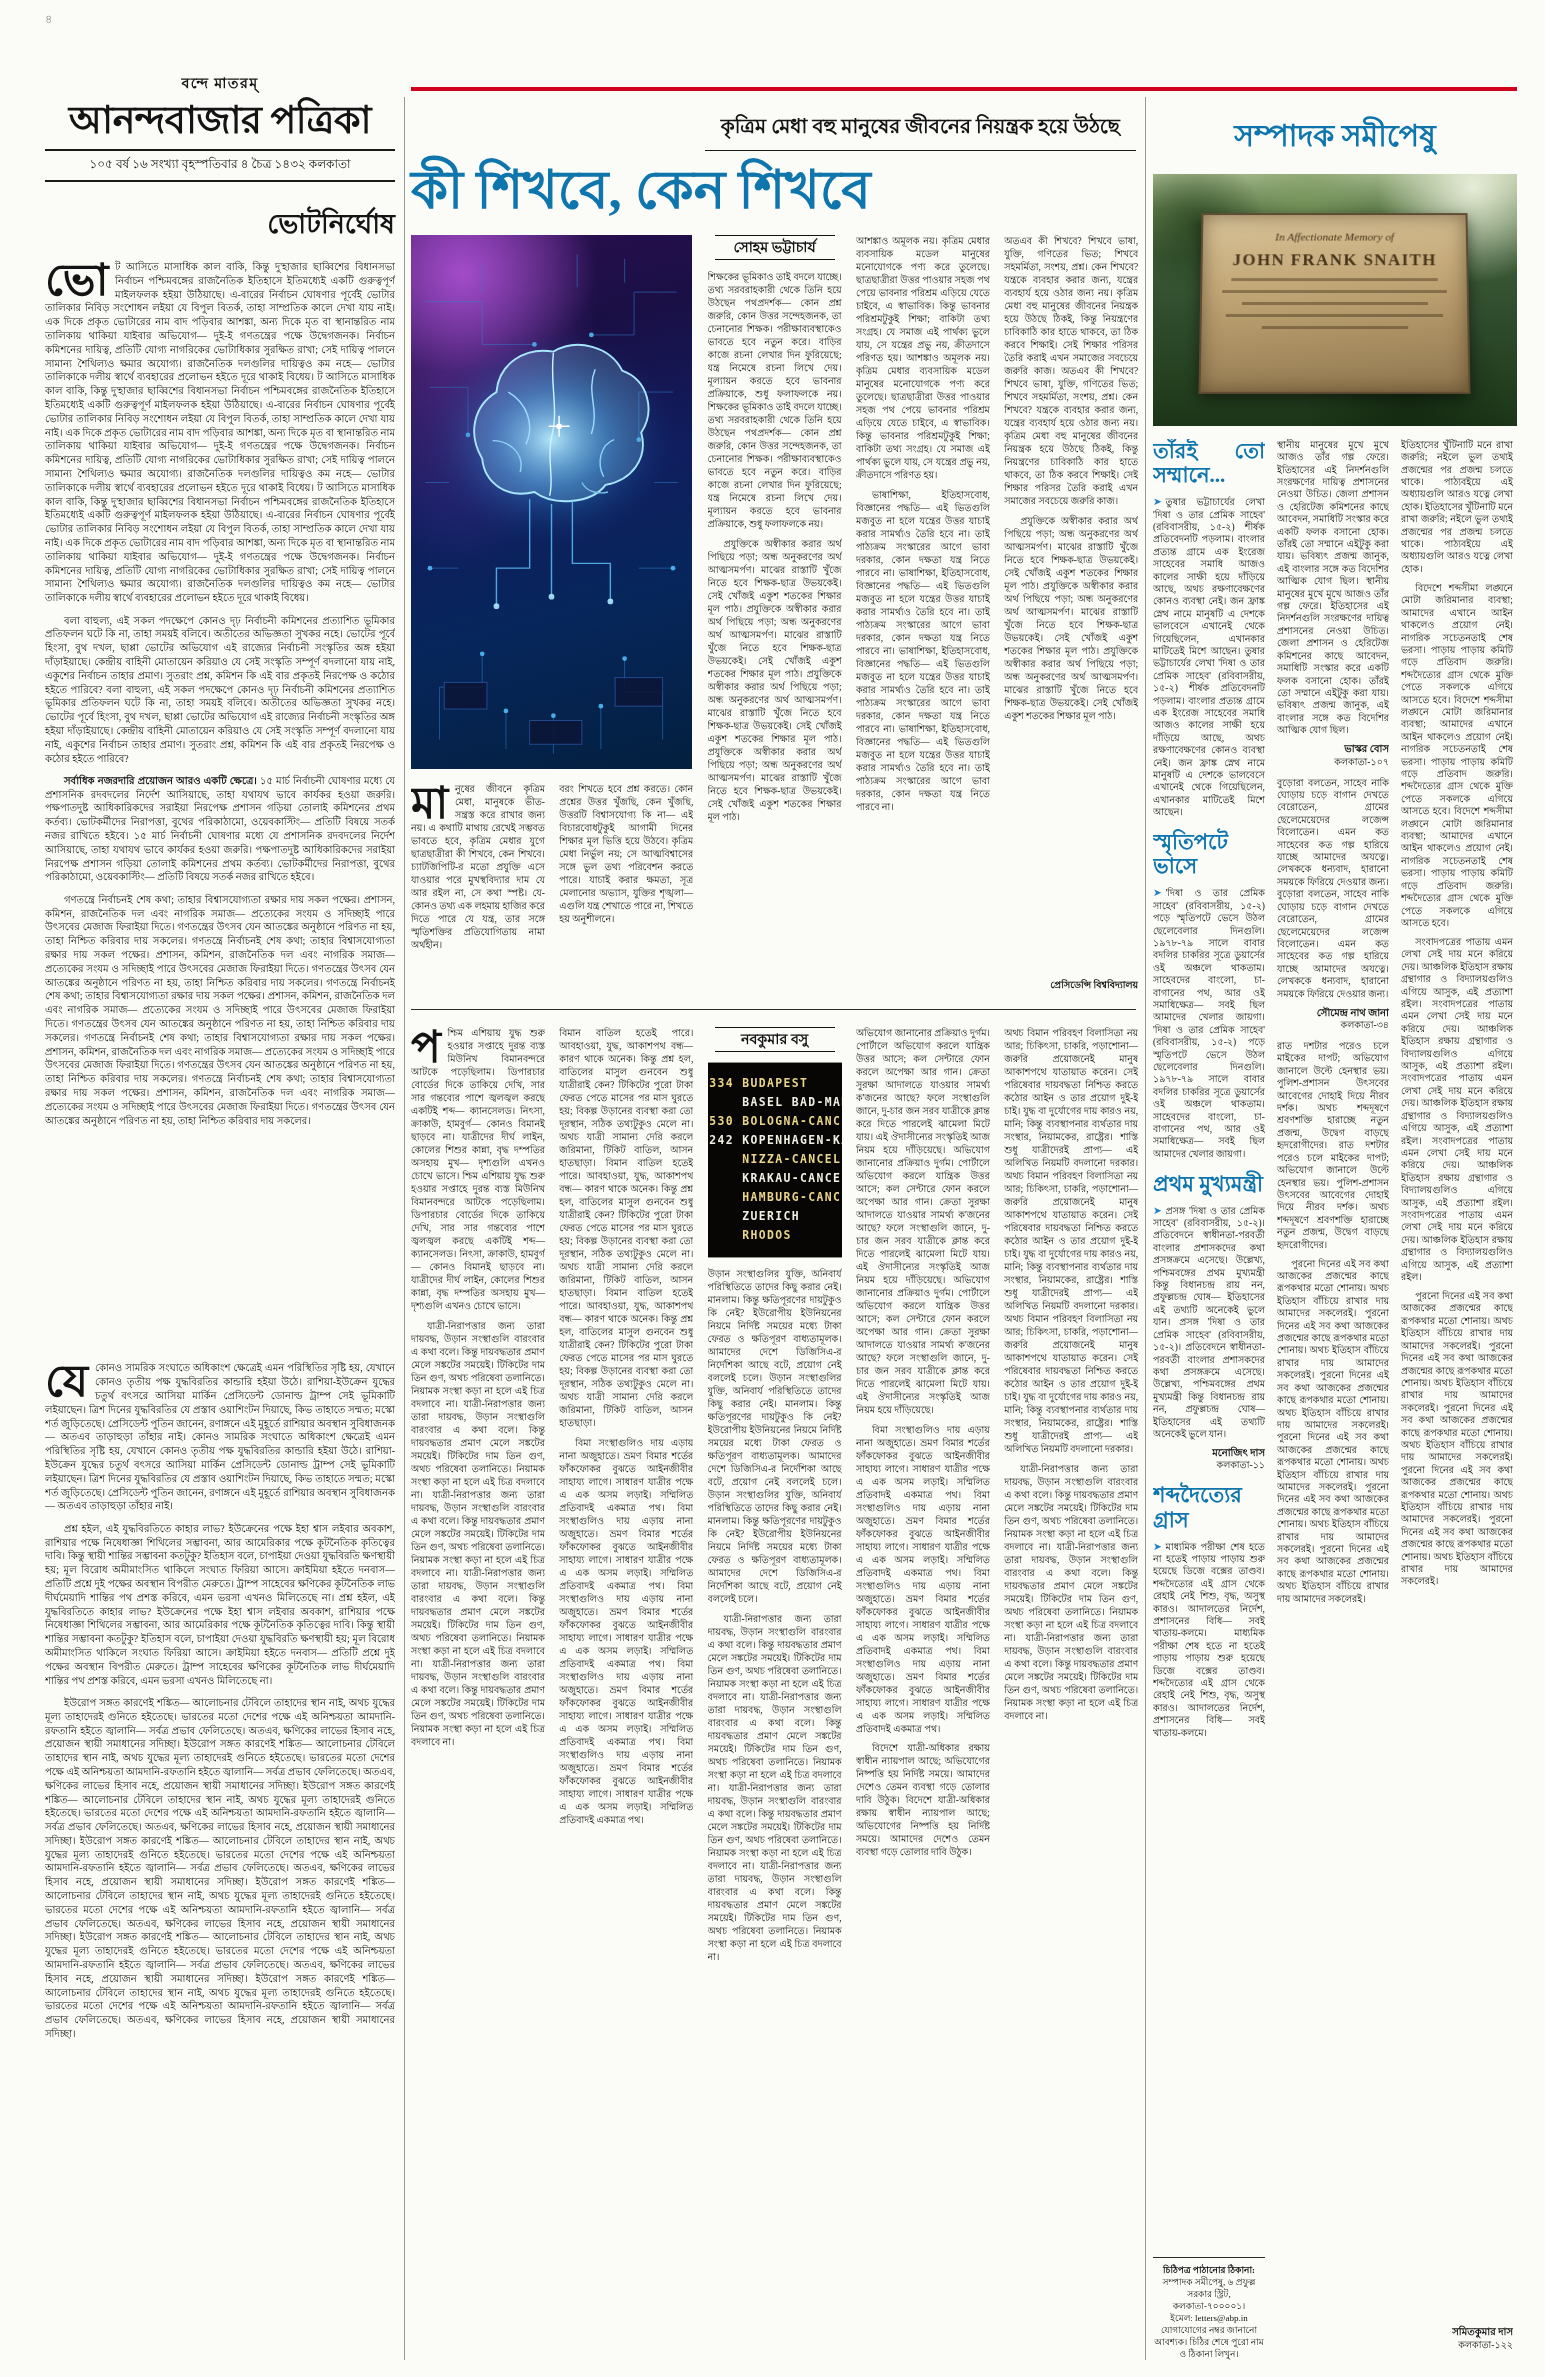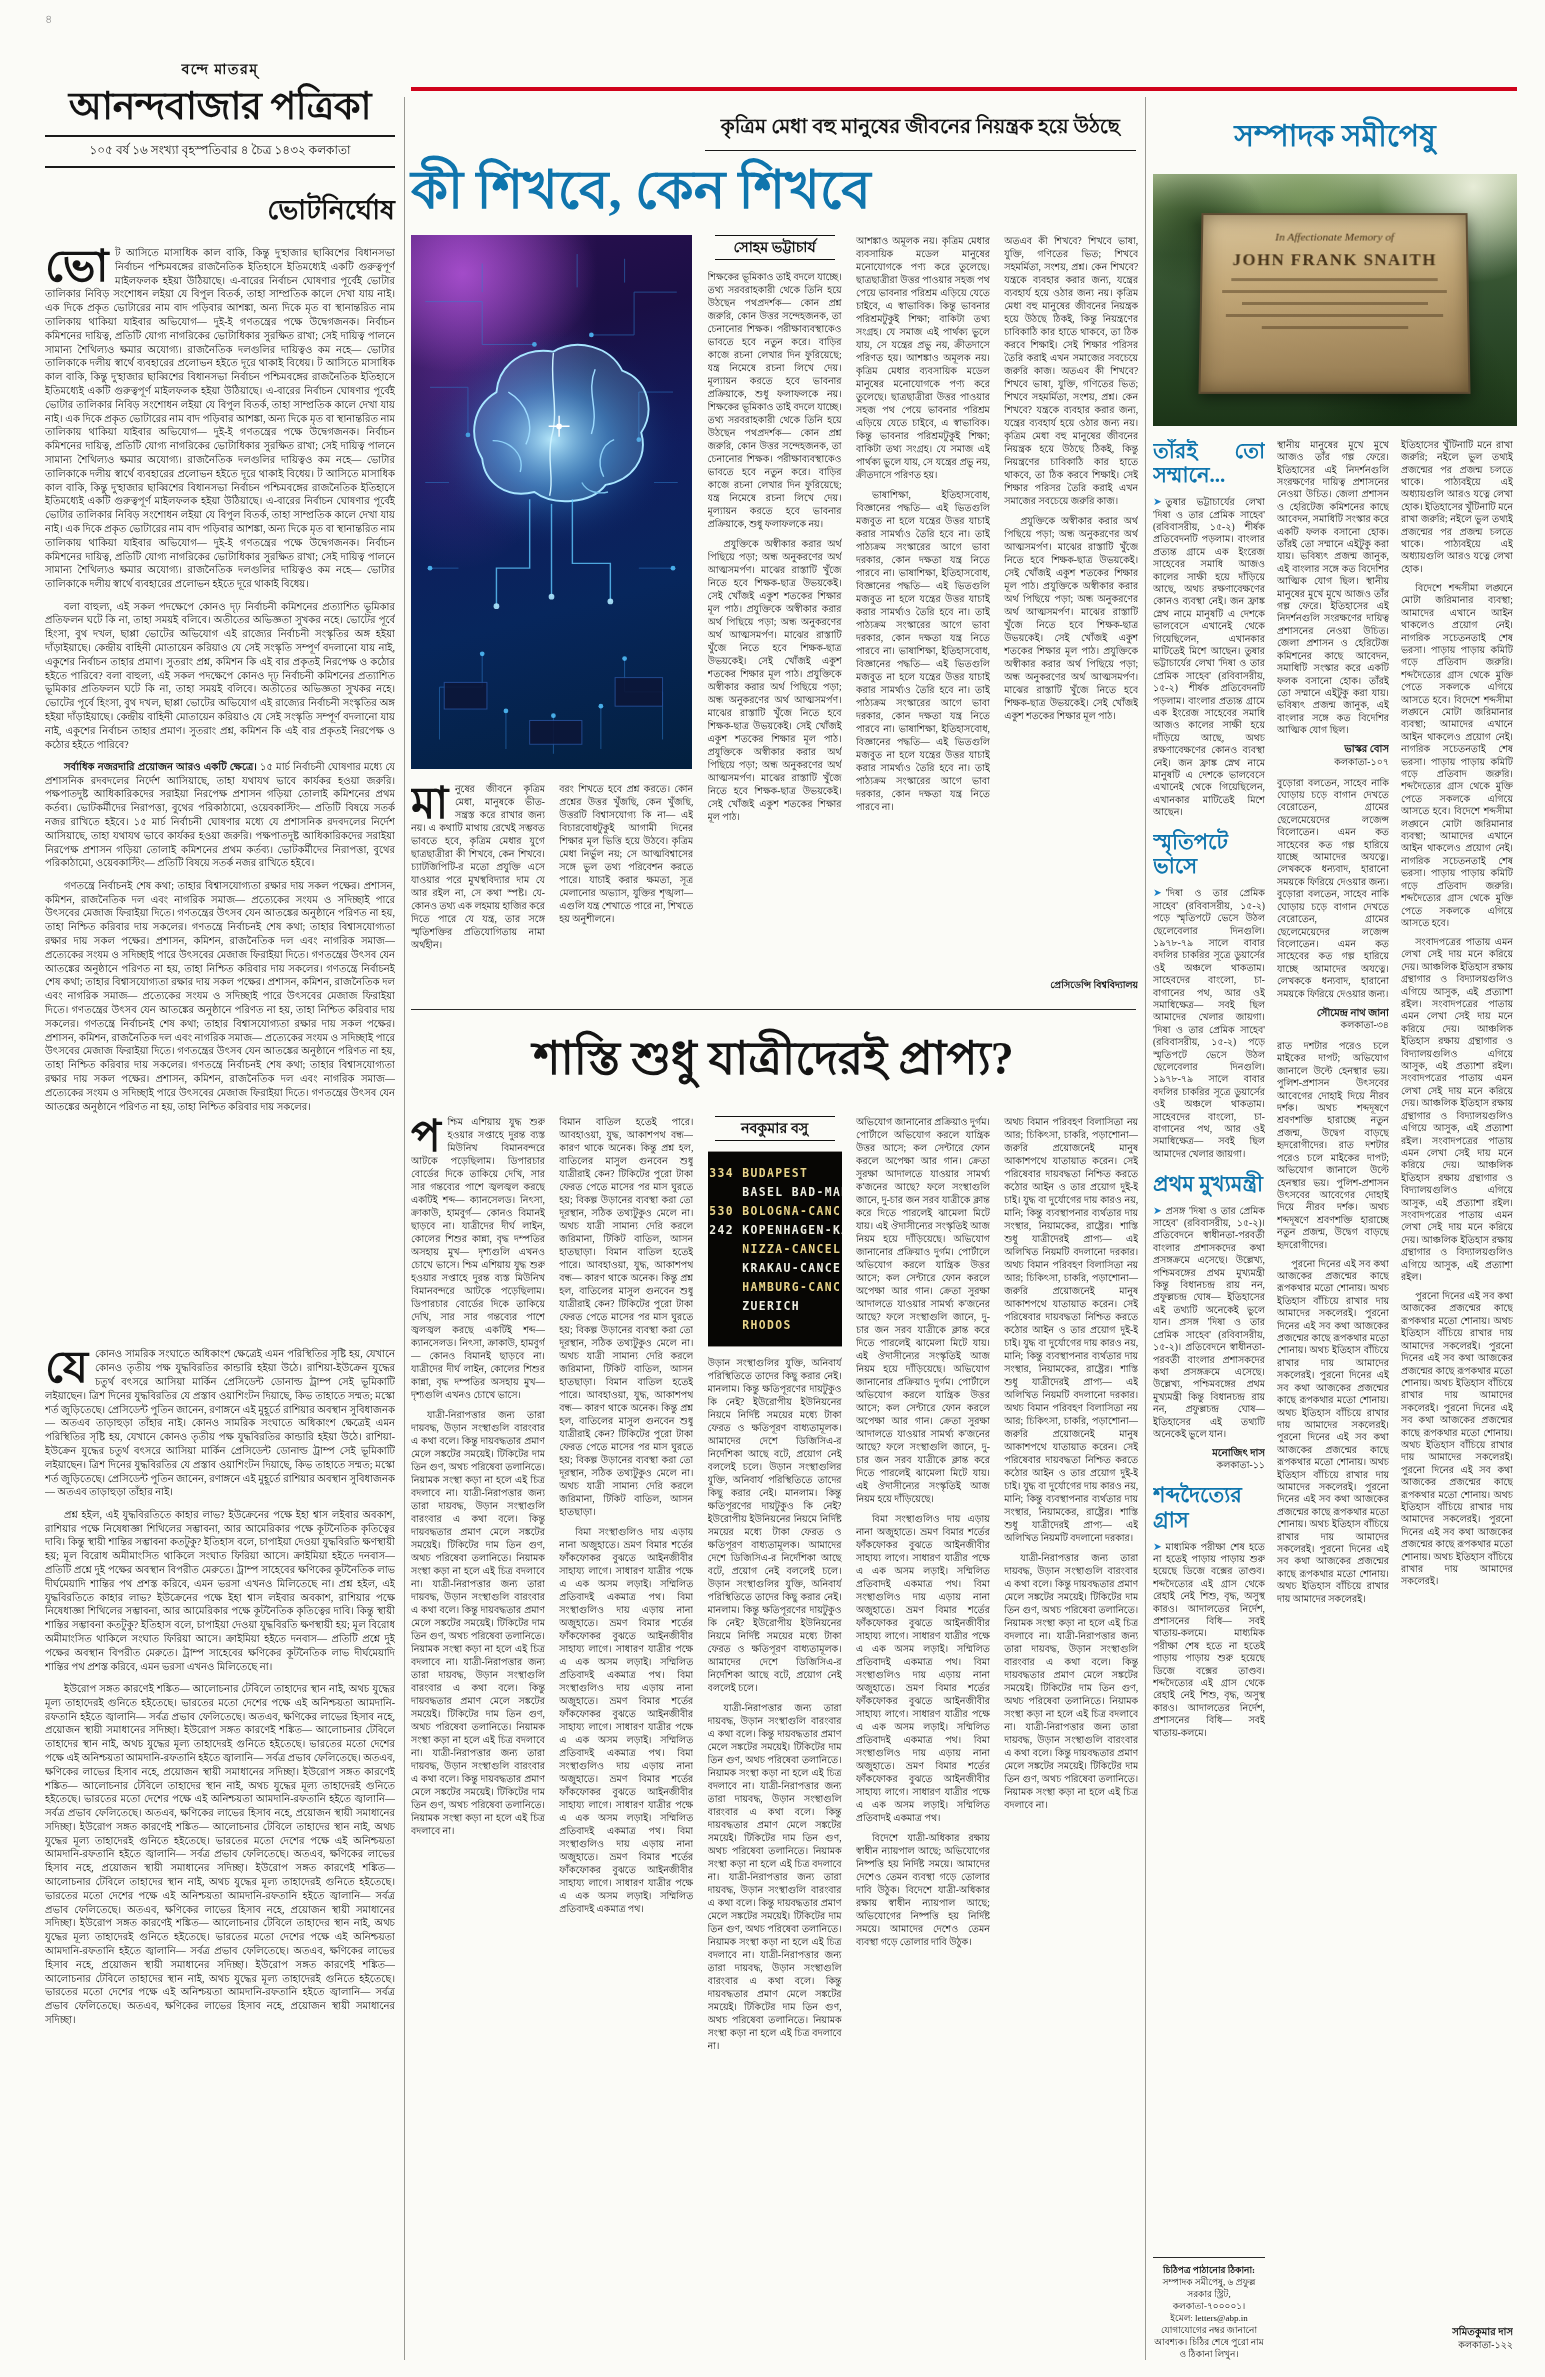--- a/index.html
+++ b/index.html
@@ -10,21 +10,21 @@
     font-family:"Liberation Serif","DejaVu Serif",serif;
   }
   .pgnum { position:absolute; left:45px; top:11.4px; font-size:11.4px; color:#8a8a8a; }
 
   
   .redbar { position:absolute; left:411px; top:87px; width:1106px; height:4.3px; background:#d0021b; }
   .vr { position:absolute; top:97px; height:2263px; width:0.5px; background:#9a9a94; }
   .vr1 { left:404px; } .vr2 { left:1145px; }
 
   
-  .left { position:absolute; left:45px; top:58px; width:350px; }
+  .left { position:absolute; left:45px; top:72px; width:350px; }
   .motto { text-align:center; font-size:14.3px; font-weight:bold; letter-spacing:1.4px; }
   .mhead { text-align:center; font-size:38px; font-weight:bold; letter-spacing:-0.5px; line-height:1.12; margin-top:2.9px; white-space:nowrap; }
   .dlwrap { margin-top:7.6px; border-top:2.4px double #1a1a1a; border-bottom:2.4px double #1a1a1a; padding:4.3px 0; text-align:center; font-size:12px; }
   .edtitle { margin-top:21px; text-align:right; font-size:27px; font-weight:bold; }
   .edbody { margin-top:12.4px; font-size:10px; line-height:13.8px; text-align:justify; overflow:hidden; }
   .edbody.b1 { height:1089px; } .edbody.b2 { height:941px; }
   .edbody p { margin:0 0 8.6px 0; text-indent:19px; }
   .edbody p.noind { text-indent:0; }
   .dc { float:left; font-weight:bold; font-size:44px; line-height:36px; padding:2.9px 6.7px 0 0; }
 
@@ -221,21 +221,20 @@
         </div>
         <div class="col colrel">
           <p class="noind"><span>অতএব কী শিখবে? শিখবে ভাষা, যুক্তি, গণিতের ভিত; শিখবে সহমর্মিতা, সংশয়, প্রশ্ন। কেন শিখবে? যন্ত্রকে ব্যবহার করার জন্য, যন্ত্রের ব্যবহার্য হয়ে ওঠার জন্য নয়। কৃত্রিম মেধা বহু মানুষের জীবনের নিয়ন্ত্রক হয়ে উঠছে ঠিকই, কিন্তু নিয়ন্ত্রণের চাবিকাঠি কার হাতে থাকবে, তা ঠিক করবে শিক্ষাই। সেই শিক্ষার পরিসর তৈরি করাই এখন সমাজের সবচেয়ে জরুরি কাজ। অতএব কী শিখবে? শিখবে ভাষা, যুক্তি, গণিতের ভিত; শিখবে সহমর্মিতা, সংশয়, প্রশ্ন। কেন শিখবে? যন্ত্রকে ব্যবহার করার জন্য, যন্ত্রের ব্যবহার্য হয়ে ওঠার জন্য নয়। কৃত্রিম মেধা বহু মানুষের জীবনের নিয়ন্ত্রক হয়ে উঠছে ঠিকই, কিন্তু নিয়ন্ত্রণের চাবিকাঠি কার হাতে থাকবে, তা ঠিক করবে শিক্ষাই। সেই শিক্ষার পরিসর তৈরি করাই এখন সমাজের সবচেয়ে জরুরি কাজ।</span></p>
           <p><span>প্রযুক্তিকে অস্বীকার করার অর্থ পিছিয়ে পড়া; অন্ধ অনুকরণের অর্থ আত্মসমর্পণ। মাঝের রাস্তাটি খুঁজে নিতে হবে শিক্ষক-ছাত্র উভয়কেই। সেই খোঁজই একুশ শতকের শিক্ষার মূল পাঠ। প্রযুক্তিকে অস্বীকার করার অর্থ পিছিয়ে পড়া; অন্ধ অনুকরণের অর্থ আত্মসমর্পণ। মাঝের রাস্তাটি খুঁজে নিতে হবে শিক্ষক-ছাত্র উভয়কেই। সেই খোঁজই একুশ শতকের শিক্ষার মূল পাঠ। প্রযুক্তিকে অস্বীকার করার অর্থ পিছিয়ে পড়া; অন্ধ অনুকরণের অর্থ আত্মসমর্পণ। মাঝের রাস্তাটি খুঁজে নিতে হবে শিক্ষক-ছাত্র উভয়কেই। সেই খোঁজই একুশ শতকের শিক্ষার মূল পাঠ।</span></p>
           <div class="affil">প্রেসিডেন্সি বিশ্ববিদ্যালয়</div>
         </div>
       </div>
     </div>
 
     <div class="middiv"></div>
-    <h2 class="hl2">শাস্তি শুধু যাত্রীদেরই প্রাপ্য?</h2>
 
     <div class="art2">
       <div class="cols">
         <div class="col">
           <p class="noind"><span class="dc">প</span><span>শ্চিম এশিয়ায় যুদ্ধ শুরু হওয়ার সপ্তাহে দুরন্ত ব্যস্ত মিউনিখ বিমানবন্দরে আটকে পড়েছিলাম। ডিপারচার বোর্ডের দিকে তাকিয়ে দেখি, সার সার গন্তব্যের পাশে জ্বলজ্বল করছে একটিই শব্দ— ক্যানসেলড। নিৎসা, ক্রাকাউ, হামবুর্গ— কোনও বিমানই ছাড়বে না। যাত্রীদের দীর্ঘ লাইন, কোলের শিশুর কান্না, বৃদ্ধ দম্পতির অসহায় মুখ— দৃশ্যগুলি এখনও চোখে ভাসে। শ্চিম এশিয়ায় যুদ্ধ শুরু হওয়ার সপ্তাহে দুরন্ত ব্যস্ত মিউনিখ বিমানবন্দরে আটকে পড়েছিলাম। ডিপারচার বোর্ডের দিকে তাকিয়ে দেখি, সার সার গন্তব্যের পাশে জ্বলজ্বল করছে একটিই শব্দ— ক্যানসেলড। নিৎসা, ক্রাকাউ, হামবুর্গ— কোনও বিমানই ছাড়বে না। যাত্রীদের দীর্ঘ লাইন, কোলের শিশুর কান্না, বৃদ্ধ দম্পতির অসহায় মুখ— দৃশ্যগুলি এখনও চোখে ভাসে।</span></p>
           <p><span>যাত্রী-নিরাপত্তার জন্য তারা দায়বদ্ধ, উড়ান সংস্থাগুলি বারংবার এ কথা বলে। কিন্তু দায়বদ্ধতার প্রমাণ মেলে সঙ্কটের সময়েই। টিকিটের দাম তিন গুণ, অথচ পরিষেবা তলানিতে। নিয়ামক সংস্থা কড়া না হলে এই চিত্র বদলাবে না। যাত্রী-নিরাপত্তার জন্য তারা দায়বদ্ধ, উড়ান সংস্থাগুলি বারংবার এ কথা বলে। কিন্তু দায়বদ্ধতার প্রমাণ মেলে সঙ্কটের সময়েই। টিকিটের দাম তিন গুণ, অথচ পরিষেবা তলানিতে। নিয়ামক সংস্থা কড়া না হলে এই চিত্র বদলাবে না। যাত্রী-নিরাপত্তার জন্য তারা দায়বদ্ধ, উড়ান সংস্থাগুলি বারংবার এ কথা বলে। কিন্তু দায়বদ্ধতার প্রমাণ মেলে সঙ্কটের সময়েই। টিকিটের দাম তিন গুণ, অথচ পরিষেবা তলানিতে। নিয়ামক সংস্থা কড়া না হলে এই চিত্র বদলাবে না। যাত্রী-নিরাপত্তার জন্য তারা দায়বদ্ধ, উড়ান সংস্থাগুলি বারংবার এ কথা বলে। কিন্তু দায়বদ্ধতার প্রমাণ মেলে সঙ্কটের সময়েই। টিকিটের দাম তিন গুণ, অথচ পরিষেবা তলানিতে। নিয়ামক সংস্থা কড়া না হলে এই চিত্র বদলাবে না। যাত্রী-নিরাপত্তার জন্য তারা দায়বদ্ধ, উড়ান সংস্থাগুলি বারংবার এ কথা বলে। কিন্তু দায়বদ্ধতার প্রমাণ মেলে সঙ্কটের সময়েই। টিকিটের দাম তিন গুণ, অথচ পরিষেবা তলানিতে। নিয়ামক সংস্থা কড়া না হলে এই চিত্র বদলাবে না।</span></p>
         </div>
         <div class="col">
           <p class="noind"><span>বিমান বাতিল হতেই পারে। আবহাওয়া, যুদ্ধ, আকাশপথ বন্ধ— কারণ থাকে অনেক। কিন্তু প্রশ্ন হল, বাতিলের মাসুল গুনবেন শুধু যাত্রীরাই কেন? টিকিটের পুরো টাকা ফেরত পেতে মাসের পর মাস ঘুরতে হয়; বিকল্প উড়ানের ব্যবস্থা করা তো দূরস্থান, সঠিক তথ্যটুকুও মেলে না। অথচ যাত্রী সামান্য দেরি করলে জরিমানা, টিকিট বাতিল, আসন হাতছাড়া। বিমান বাতিল হতেই পারে। আবহাওয়া, যুদ্ধ, আকাশপথ বন্ধ— কারণ থাকে অনেক। কিন্তু প্রশ্ন হল, বাতিলের মাসুল গুনবেন শুধু যাত্রীরাই কেন? টিকিটের পুরো টাকা ফেরত পেতে মাসের পর মাস ঘুরতে হয়; বিকল্প উড়ানের ব্যবস্থা করা তো দূরস্থান, সঠিক তথ্যটুকুও মেলে না। অথচ যাত্রী সামান্য দেরি করলে জরিমানা, টিকিট বাতিল, আসন হাতছাড়া। বিমান বাতিল হতেই পারে। আবহাওয়া, যুদ্ধ, আকাশপথ বন্ধ— কারণ থাকে অনেক। কিন্তু প্রশ্ন হল, বাতিলের মাসুল গুনবেন শুধু যাত্রীরাই কেন? টিকিটের পুরো টাকা ফেরত পেতে মাসের পর মাস ঘুরতে হয়; বিকল্প উড়ানের ব্যবস্থা করা তো দূরস্থান, সঠিক তথ্যটুকুও মেলে না। অথচ যাত্রী সামান্য দেরি করলে জরিমানা, টিকিট বাতিল, আসন হাতছাড়া।</span></p>
           <p><span>বিমা সংস্থাগুলিও দায় এড়ায় নানা অজুহাতে। ভ্রমণ বিমার শর্তের ফাঁকফোকর বুঝতে আইনজীবীর সাহায্য লাগে। সাধারণ যাত্রীর পক্ষে এ এক অসম লড়াই। সম্মিলিত প্রতিবাদই একমাত্র পথ। বিমা সংস্থাগুলিও দায় এড়ায় নানা অজুহাতে। ভ্রমণ বিমার শর্তের ফাঁকফোকর বুঝতে আইনজীবীর সাহায্য লাগে। সাধারণ যাত্রীর পক্ষে এ এক অসম লড়াই। সম্মিলিত প্রতিবাদই একমাত্র পথ। বিমা সংস্থাগুলিও দায় এড়ায় নানা অজুহাতে। ভ্রমণ বিমার শর্তের ফাঁকফোকর বুঝতে আইনজীবীর সাহায্য লাগে। সাধারণ যাত্রীর পক্ষে এ এক অসম লড়াই। সম্মিলিত প্রতিবাদই একমাত্র পথ। বিমা সংস্থাগুলিও দায় এড়ায় নানা অজুহাতে। ভ্রমণ বিমার শর্তের ফাঁকফোকর বুঝতে আইনজীবীর সাহায্য লাগে। সাধারণ যাত্রীর পক্ষে এ এক অসম লড়াই। সম্মিলিত প্রতিবাদই একমাত্র পথ। বিমা সংস্থাগুলিও দায় এড়ায় নানা অজুহাতে। ভ্রমণ বিমার শর্তের ফাঁকফোকর বুঝতে আইনজীবীর সাহায্য লাগে। সাধারণ যাত্রীর পক্ষে এ এক অসম লড়াই। সম্মিলিত প্রতিবাদই একমাত্র পথ।</span></p>

